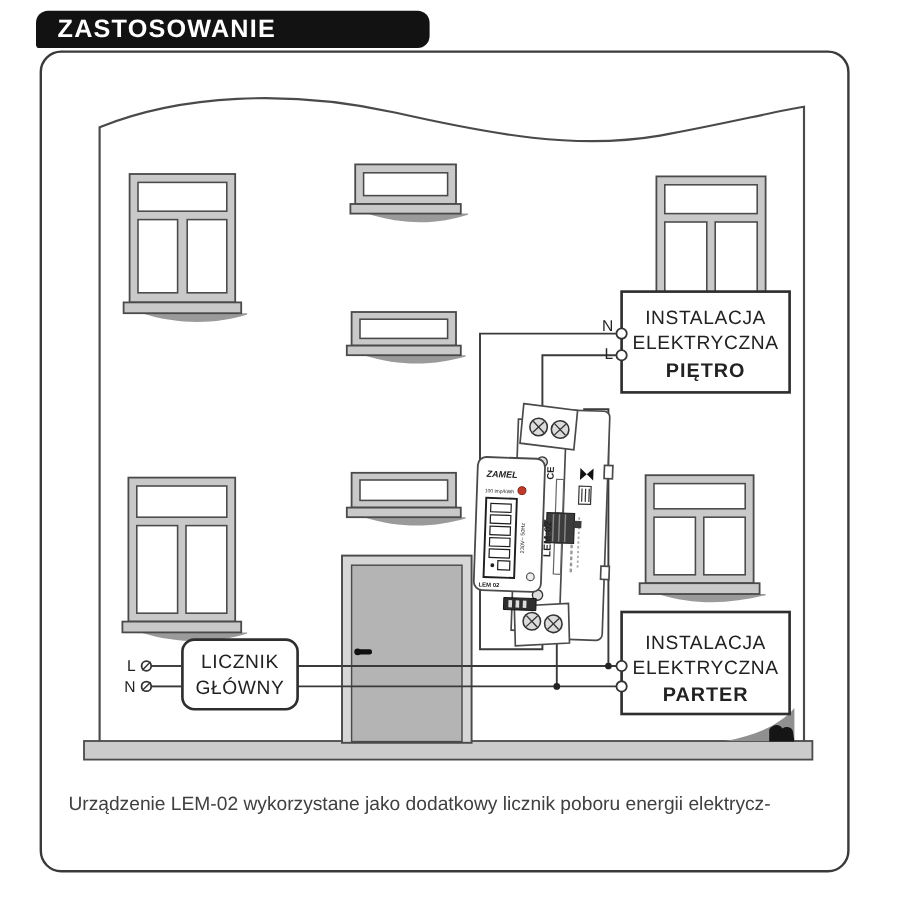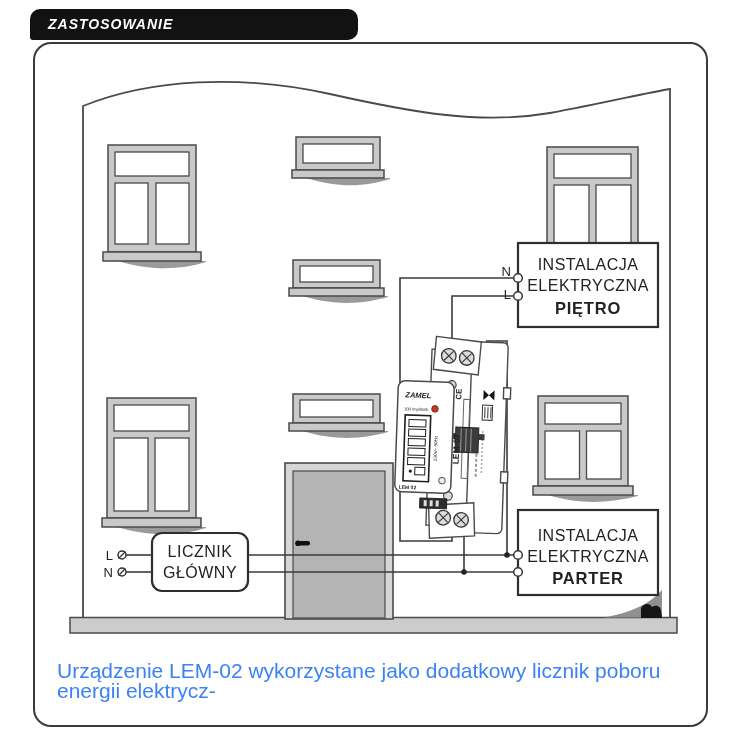--- a/index.html
+++ b/index.html
@@ -1,25 +1,25 @@
 <!DOCTYPE html>
 <html><head>
 <meta charset="utf-8">
 <style>
   html,body{margin:0;padding:0;background:#fff;}
   body{width:750px;height:750px;position:relative;overflow:hidden;
        font-family:"Liberation Sans","DejaVu Sans",sans-serif;}
   .banner{position:absolute;left:30px;top:9px;width:328px;height:31px;
           background:#121212;border-radius:10px 10px 10px 3px;z-index:3;}
-  .banner span{display:block;color:#fff;font-weight:bold;font-size:14px;
-          letter-spacing:1px;line-height:31px;padding-left:18px;font-style:italic;}
+  .banner span{display:block;color:#fff;font-weight:bold;font-size:21px;
+          letter-spacing:1px;line-height:31px;padding-left:18px;}
   .frame{position:absolute;left:33px;top:42px;width:671px;height:681px;
          border:2.2px solid #3a3a3a;border-radius:18px;z-index:1;}
   .caption{position:absolute;left:57px;top:661px;width:640px;z-index:3;
-           font-size:21px;line-height:20px;color:#3b82f6;}
+           font-size:16px;line-height:20px;color:#404040;}
   svg.diagram{position:absolute;left:0;top:0;z-index:2;}
   svg text{font-family:"Liberation Sans","DejaVu Sans",sans-serif;fill:#222;}
   .st{stroke:#4a4a4a;stroke-width:1.5;fill:#c9c9c9;}
   .pane{fill:#fff;stroke:#4a4a4a;stroke-width:1.3;}
   .shadow{fill:#9a9a9a;stroke:none;}
   .wire{stroke:#3a3a3a;stroke-width:1.6;fill:none;}
   .box{fill:#fff;stroke:#2e2e2e;stroke-width:2.2;}
   .term{fill:#fff;stroke:#333;stroke-width:1.5;}
   .dv{fill:#fff;stroke:#4a4a4a;stroke-width:1.4;}
   .btxt{font-size:16px;letter-spacing:.5px;}

